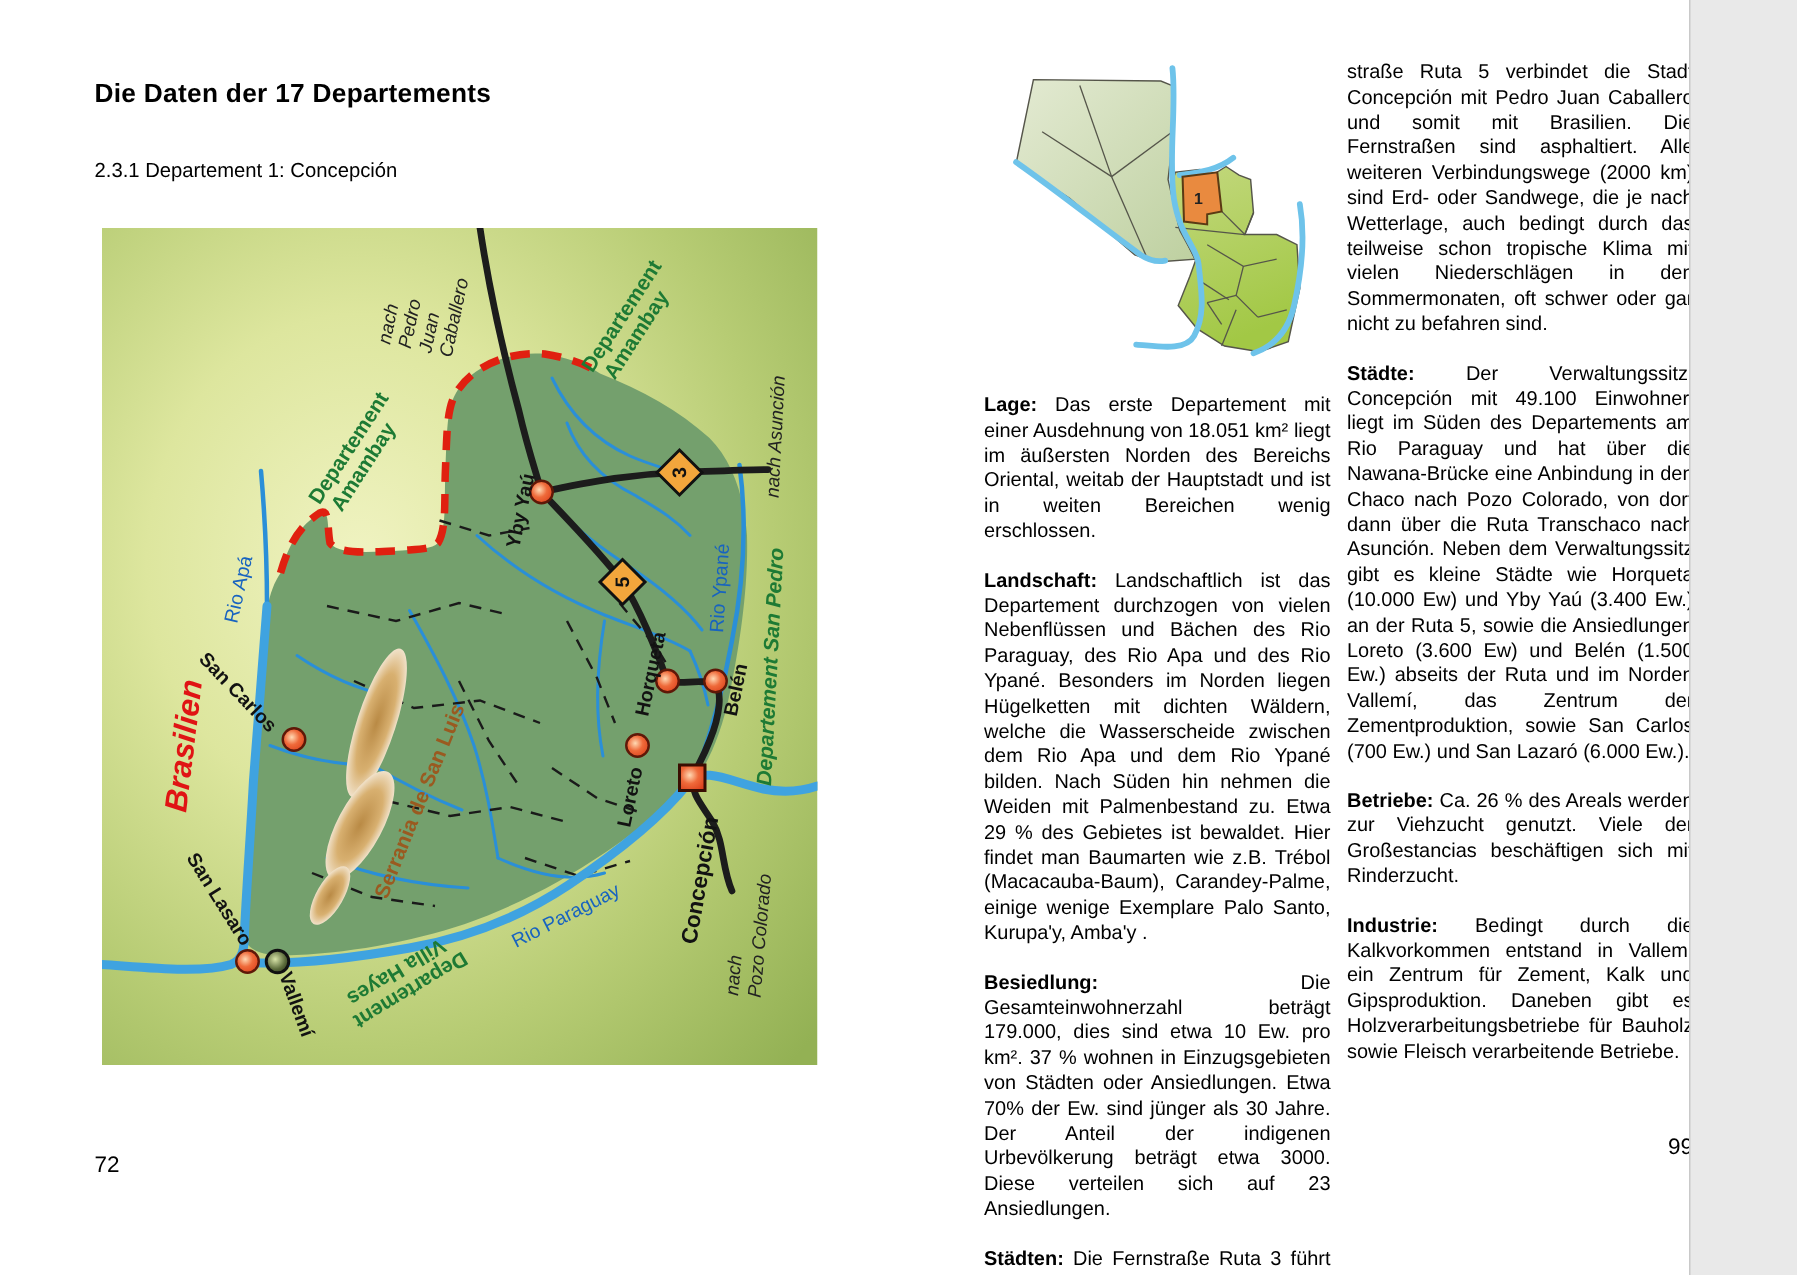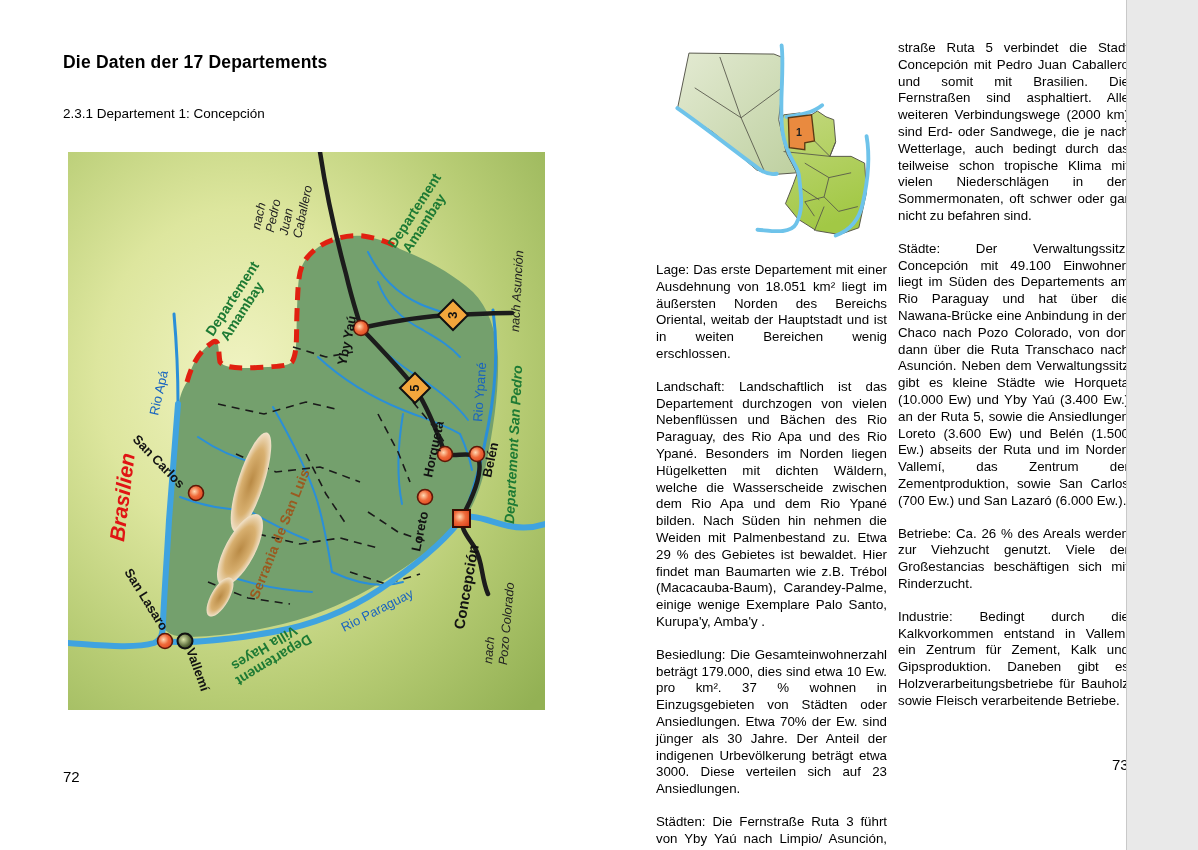--- a/index.html
+++ b/index.html
@@ -7,21 +7,21 @@
           outline:1px solid #c9c9c9;overflow:hidden;
           font-family:"Liberation Sans",sans-serif;color:#000000;}
   .title{position:absolute;left:63px;top:52px;font-size:17.5px;font-weight:bold;letter-spacing:.2px;}
   .subtitle{position:absolute;left:63px;top:106px;font-size:13.5px;font-weight:normal;}
   .map-svg{position:absolute;left:68px;top:152px;}
   .locator-svg{position:absolute;left:660px;top:28px;}
   .col{position:absolute;font-size:13.3px;line-height:16.8px;text-align:justify;}
   .col1{left:656px;top:262px;width:231px;}
   .col2{left:898px;top:40px;width:231px;}
   .col p{margin:0 0 16px 0;}
-  .col b{font-weight:normal;}
+  .col b{font-weight:bold;}
   .pagenum{position:absolute;font-size:15px;}
   .pagenum-left{left:63px;top:768px;text-align:right;}
   .pagenum-right{left:1112px;top:756px;}
   
   .mlbl-city{font:bold 13px "Liberation Sans",sans-serif;fill:#121212;}
   .mlbl-city-lg{font:bold 15px "Liberation Sans",sans-serif;fill:#121212;}
   .mlbl-river{font:13px "Liberation Sans",sans-serif;fill:#1763c0;}
   .mlbl-dep{font:bold 14px "Liberation Sans",sans-serif;fill:#1d7a34;}
   .mlbl-dep-it{font:italic bold 14px "Liberation Sans",sans-serif;fill:#1d7a34;}
   .mlbl-nach{font:italic 12.5px "Liberation Sans",sans-serif;fill:#222;}
@@ -248,15 +248,15 @@
     <p><b>Städten:</b> <span>Die Fernstraße Ruta 3 führt von Yby Yaú nach Limpio/ Asunción, die Fern-</span></p>
   </div>
 
   <div class="col col2">
     <p><b></b><span>straße Ruta 5 verbindet die Stadt Concepción mit Pedro Juan Caballero und somit mit Brasilien. Die Fernstraßen sind asphaltiert. Alle weiteren Verbindungswege (2000 km) sind Erd- oder Sandwege, die je nach Wetterlage, auch bedingt durch das teilweise schon tropische Klima mit vielen Niederschlägen in den Sommermonaten, oft schwer oder gar nicht zu befahren sind.</span></p>
     <p><b>Städte:</b> <span>Der Verwaltungssitz, Concepción mit 49.100 Einwohner, liegt im Süden des Departements am Rio Paraguay und hat über die Nawana-Brücke eine Anbindung in den Chaco nach Pozo Colorado, von dort dann über die Ruta Transchaco nach Asunción. Neben dem Verwaltungssitz gibt es kleine Städte wie Horqueta (10.000 Ew) und Yby Yaú (3.400 Ew.) an der Ruta 5, sowie die Ansiedlungen Loreto (3.600 Ew) und Belén (1.500 Ew.) abseits der Ruta und im Norden Vallemí, das Zentrum der Zementproduktion, sowie San Carlos (700 Ew.) und San Lazaró (6.000 Ew.).</span></p>
     <p><b>Betriebe:</b> <span>Ca. 26 % des Areals werden zur Viehzucht genutzt. Viele der Großestancias beschäftigen sich mit Rinderzucht.</span></p>
     <p><b>Industrie:</b> <span>Bedingt durch die Kalkvorkommen entstand in Vallemí ein Zentrum für Zement, Kalk und Gipsproduktion. Daneben gibt es Holzverarbeitungsbetriebe für Bauholz sowie Fleisch verarbeitende Betriebe.</span></p>
   </div>
 
-  <div class="pagenum pagenum-right">73</div>
+  <div class="pagenum pagenum-right">99</div>
 
 </div>
 
 </body></html>

